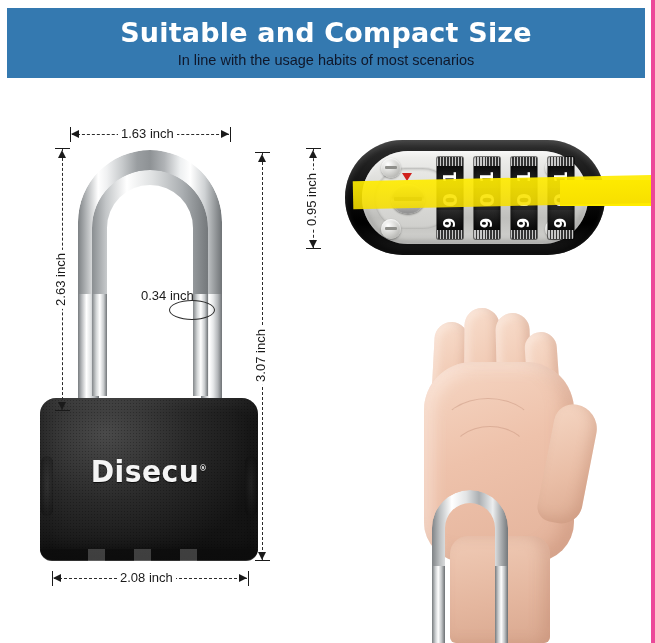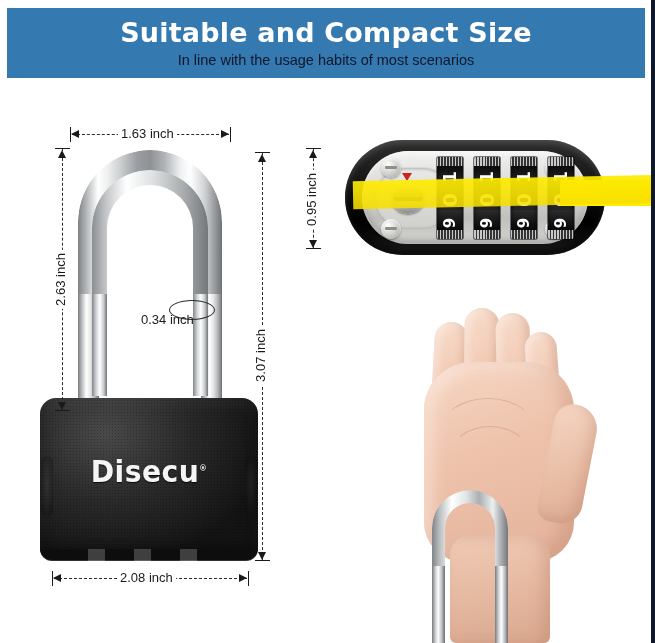--- a/index.html
+++ b/index.html
@@ -11,21 +11,21 @@
     font-family: "Liberation Sans", sans-serif;
     overflow: hidden;
   }
 
   #page {
     position: relative;
     width: 655px;
     height: 643px;
     background: #ffffff;
     overflow: hidden;
-    border-right: 4px solid #0f172a;
+    border-right: 4px solid #ec4899;
   }
 
   
   .banner {
     position: absolute;
     left: 7px;
     top: 8px;
     width: 638px;
     height: 70px;
     background: #3479b0;
@@ -407,21 +407,21 @@
     <div class="dim-label" style="left:118px; top:126px;">1.63 inch</div>
 
     <div class="dashline-v" style="left:62px; top:148px; height:262px;"></div>
     <div class="solid-h" style="left:55px; top:148px; width:15px;"></div>
     <div class="solid-h" style="left:55px; top:410px; width:15px;"></div>
     <div class="arr arr-u" style="left:58px; top:150px;"></div>
     <div class="arr arr-d" style="left:58px; top:402px;"></div>
     <div class="dim-label vert" style="left:31px; top:272px; transform:rotate(-90deg);">2.63 inch</div>
 
     <div class="diam-ellipse"></div>
-    <div class="dim-label" style="left:138px; top:288px; background:transparent;margin-top:24px;">0.34 inch</div>
+    <div class="dim-label" style="left:138px; top:288px; background:transparent;">0.34 inch</div>
 
     <div class="dashline-v" style="left:262px; top:152px; height:408px;"></div>
     <div class="solid-h" style="left:255px; top:152px; width:15px;"></div>
     <div class="solid-h" style="left:255px; top:560px; width:15px;"></div>
     <div class="arr arr-u" style="left:258px; top:154px;"></div>
     <div class="arr arr-d" style="left:258px; top:552px;"></div>
     <div class="dim-label vert" style="left:231px; top:348px; transform:rotate(-90deg);">3.07 inch</div>
 
     <div class="solid-v" style="left:52px; top:571px; height:15px;"></div>
     <div class="solid-v" style="left:248px; top:571px; height:15px;"></div>

